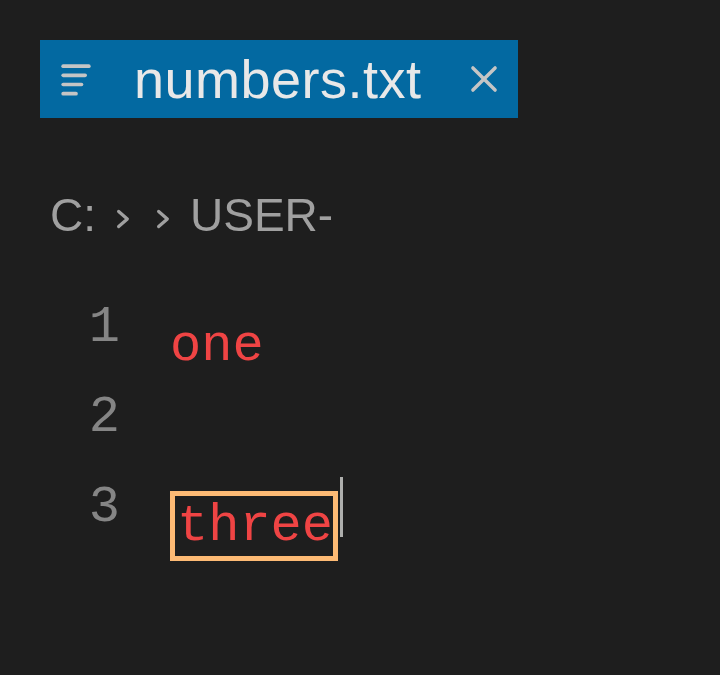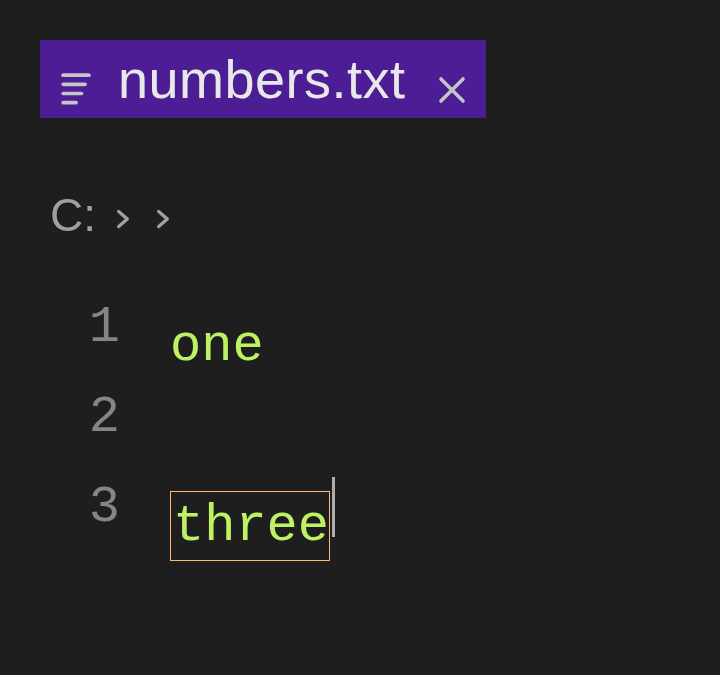--- a/index.html
+++ b/index.html
@@ -9,23 +9,23 @@
       background: #1e1e1e;
       font-family: "Segoe UI", Arial, sans-serif;
       color: #cccccc;
       overflow: hidden;
     }
     .container {
       padding: 40px 0 0 40px;
     }
     .tab {
       display: inline-flex;
-      align-items: flex-end;
-      gap: 20px;
-      background: #4c1d95;
+      align-items: center;
+      gap: 36px;
+      background: #0369a1;
       padding: 8px 14px;
     }
     .tab-icon svg {
       width: 44px;
       height: 44px;
       display: block;
     }
     .tab-label {
       font-size: 54px;
       font-weight: 400;
@@ -77,28 +77,28 @@
       align-items: center;
       height: 90px;
     }
     .gutter {
       width: 130px;
       text-align: right;
       padding-right: 50px;
       color: #858585;
     }
     .code {
-      color: #bef264;
+      color: #ef4444;
       display: inline-flex;
       align-items: center;
       height: 70px;
       margin-top: 38px;
     }
     .code.selected {
-      border: 1px solid #fdba74;
+      border: 5px solid #fdba74;
       padding: 0 0 0 2px;
       background: transparent;
     }
     .cursor {
       width: 3px;
       height: 60px;
       background: #aeafad;
       display: inline-block;
       vertical-align: middle;
       margin-left: 2px;
@@ -132,20 +132,21 @@
     <span class="bc-sep">
       <svg viewBox="0 0 24 24" fill="none" stroke="#a0a0a0" stroke-width="3" stroke-linecap="round" stroke-linejoin="round">
         <polyline points="8,5 16,12 8,19"></polyline>
       </svg>
     </span>
     <span class="bc-sep">
       <svg viewBox="0 0 24 24" fill="none" stroke="#a0a0a0" stroke-width="3" stroke-linecap="round" stroke-linejoin="round">
         <polyline points="8,5 16,12 8,19"></polyline>
       </svg>
     </span>
+    <span class="bc-item">USER-</span>
   </div>
 
   <div class="editor">
     <div class="line">
       <span class="gutter">1</span>
       <span class="code">one</span>
     </div>
     <div class="line">
       <span class="gutter">2</span>
     </div>

